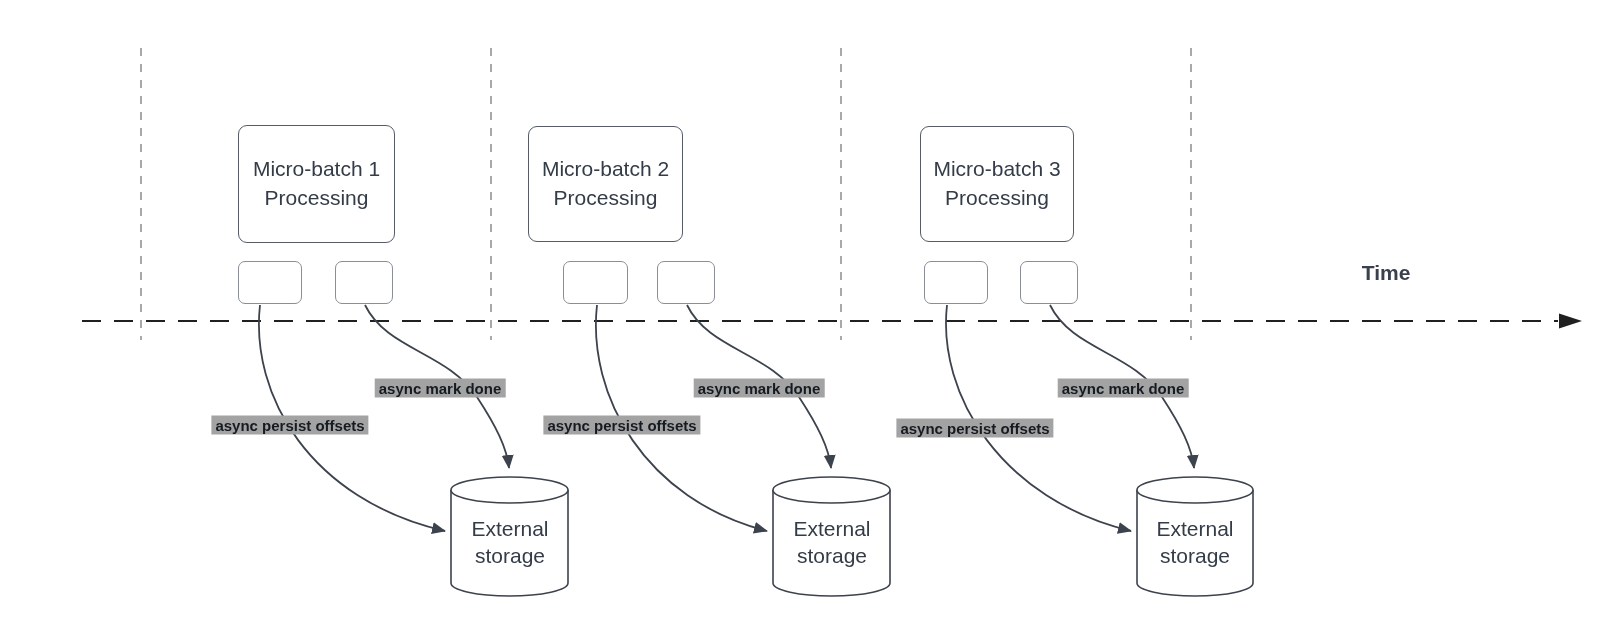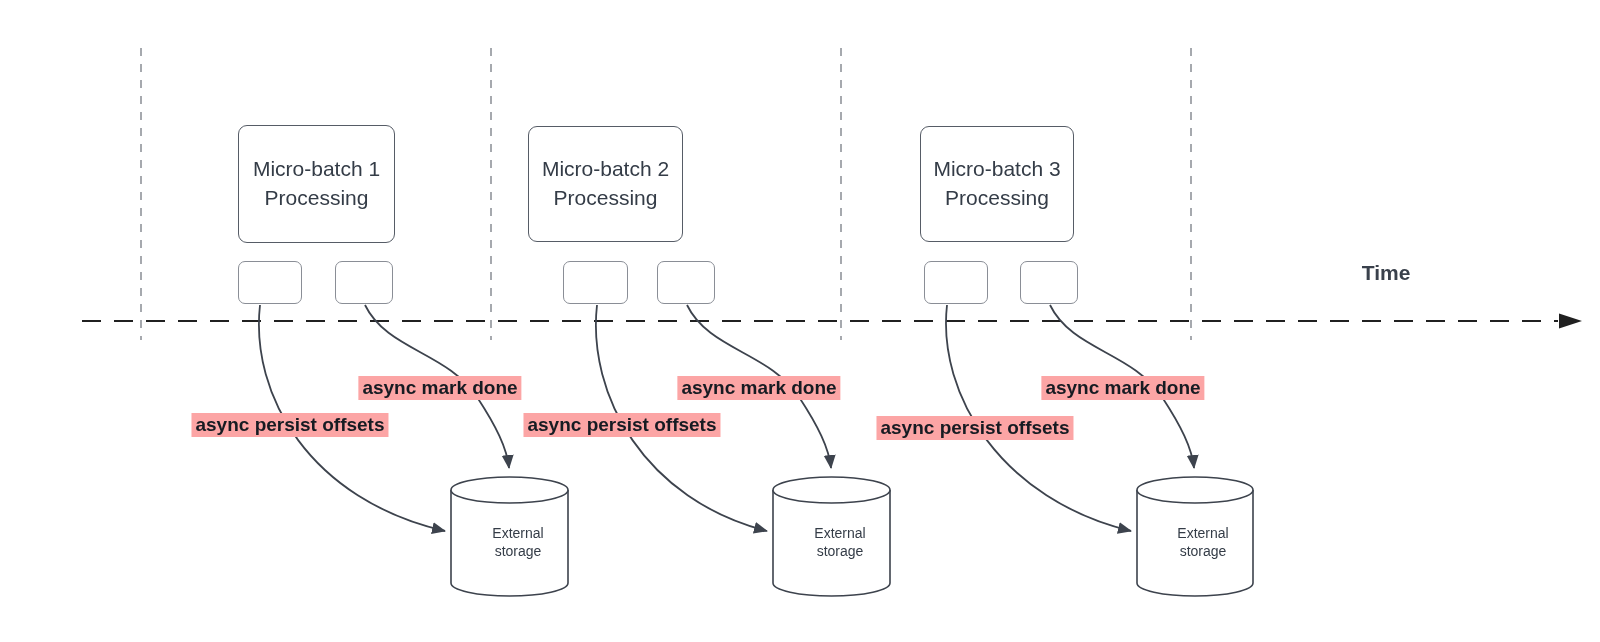--- a/index.html
+++ b/index.html
@@ -29,35 +29,34 @@
     position: absolute;
     box-sizing: border-box;
     height: 43px;
     border: 1.6px solid #8a8e96;
     border-radius: 7px;
     background: #ffffff;
   }
   .flowlabel {
     position: absolute;
     transform: translate(-50%, -50%);
-    font-size: 19px;
+    font-size: 15px;
     font-weight: bold;
     color: #161b22;
-    background: #fca5a5;
+    background: #a3a3a3;
     padding: 1px 4px;
     white-space: nowrap;
   }
   .storagelabel {
     position: absolute;
     transform: translate(-50%, -50%);
-    font-size: 14px; line-height: 1.3;
+    font-size: 21px; line-height: 1.3;
     color: #343c47;
     text-align: center;
     white-space: pre-line;
-    margin-left: 8px;
   }
   .timelabel {
     position: absolute;
     transform: translate(-50%, -50%);
     font-size: 21px;
     color: #3a414c;
     font-weight: bold;
   }
 </style>
 </head>

